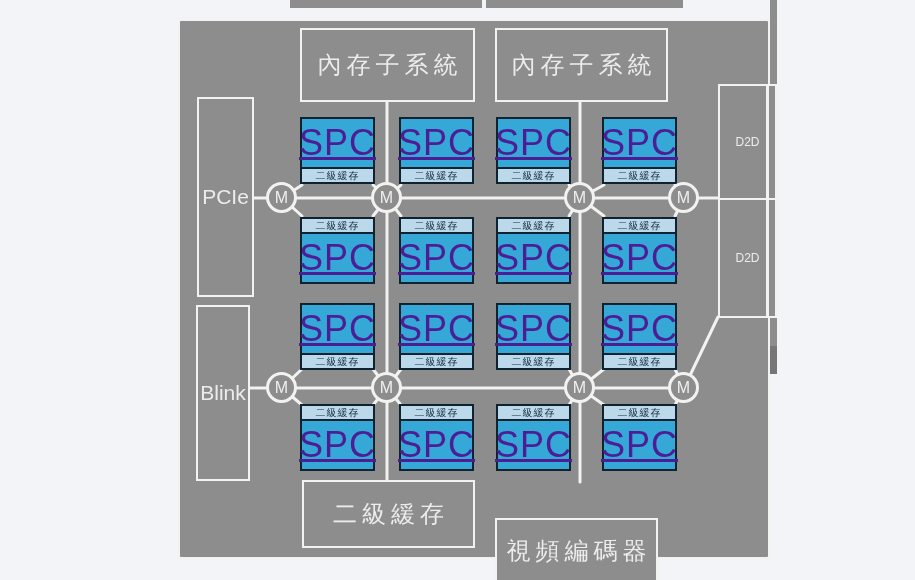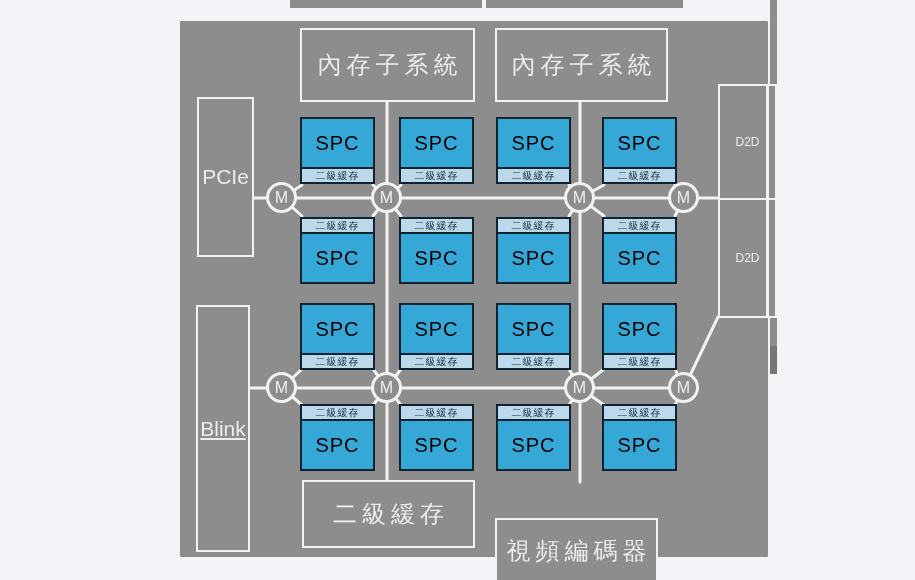--- a/index.html
+++ b/index.html
@@ -15,21 +15,21 @@
         display:flex;align-items:center;justify-content:center;color:#ececec;}
   .cjk{font-family:"Liberation Serif",serif;font-size:24px;letter-spacing:5px;text-indent:5px;white-space:nowrap;}
   .side{font-size:21px;}
   .d2d{font-size:12px;}
   .borderpatch{position:absolute;background:#f2f2f1;}
   .spc{position:absolute;width:75px;height:67px;background:#35a8d8;border:2px solid #0f2230;
        box-sizing:border-box;display:flex;}
   .spc.r-bottom{flex-direction:column;}
   .spc.r-top{flex-direction:column-reverse;}
   .spc-label{flex:1;display:flex;align-items:center;justify-content:center;
-             font-size:20px;color:#000000;letter-spacing:1px;}
+             font-size:36px;color:#4c1d95;letter-spacing:1px;text-decoration:underline;}
   .cache{height:15px;background:#bcd9ec;display:flex;align-items:center;justify-content:center;
          box-sizing:border-box;}
   .spc.r-bottom .cache{border-top:2px solid #0f2230;}
   .spc.r-top .cache{border-bottom:2px solid #0f2230;}
   .cache span{font-family:"Liberation Serif",serif;font-size:10px;color:#13293a;letter-spacing:1px;line-height:1;}
   .mnode{position:absolute;width:31px;height:31px;border-radius:50%;background:#8d8d8d;
          border:3px solid #f2f2f1;box-sizing:border-box;display:flex;align-items:center;
          justify-content:center;font-size:16px;color:#efefef;}
 </style>
 </head>
@@ -78,24 +78,24 @@
     </g>
   </svg>
 
   <div class="gbox cjk" style="left:300px;top:28px;width:175px;height:74px;">
     <span>內存子系統</span>
   </div>
   <div class="gbox cjk" style="left:495px;top:28px;width:173px;height:74px;">
     <span>內存子系統</span>
   </div>
 
-  <div class="gbox side" style="left:197px;top:97px;width:57px;height:160px;">
+  <div class="gbox side" style="left:197px;top:97px;width:57px;height:200px;">
     <span>PCIe</span>
   </div>
-  <div class="gbox side" style="left:196px;top:305px;width:54px;height:247px;text-decoration:underline;">
+  <div class="gbox side" style="left:196px;top:305px;width:54px;height:176px;">
     <span>Blink</span>
   </div>
 
   <div class="gbox cjk" style="left:302px;top:480px;width:173px;height:68px;">
     <span>二級緩存</span>
   </div>
   <div class="gbox cjk" style="left:495px;top:510px;width:163px;height:66px;margin-top:8px;">
     <span>視頻編碼器</span>
   </div>
 

